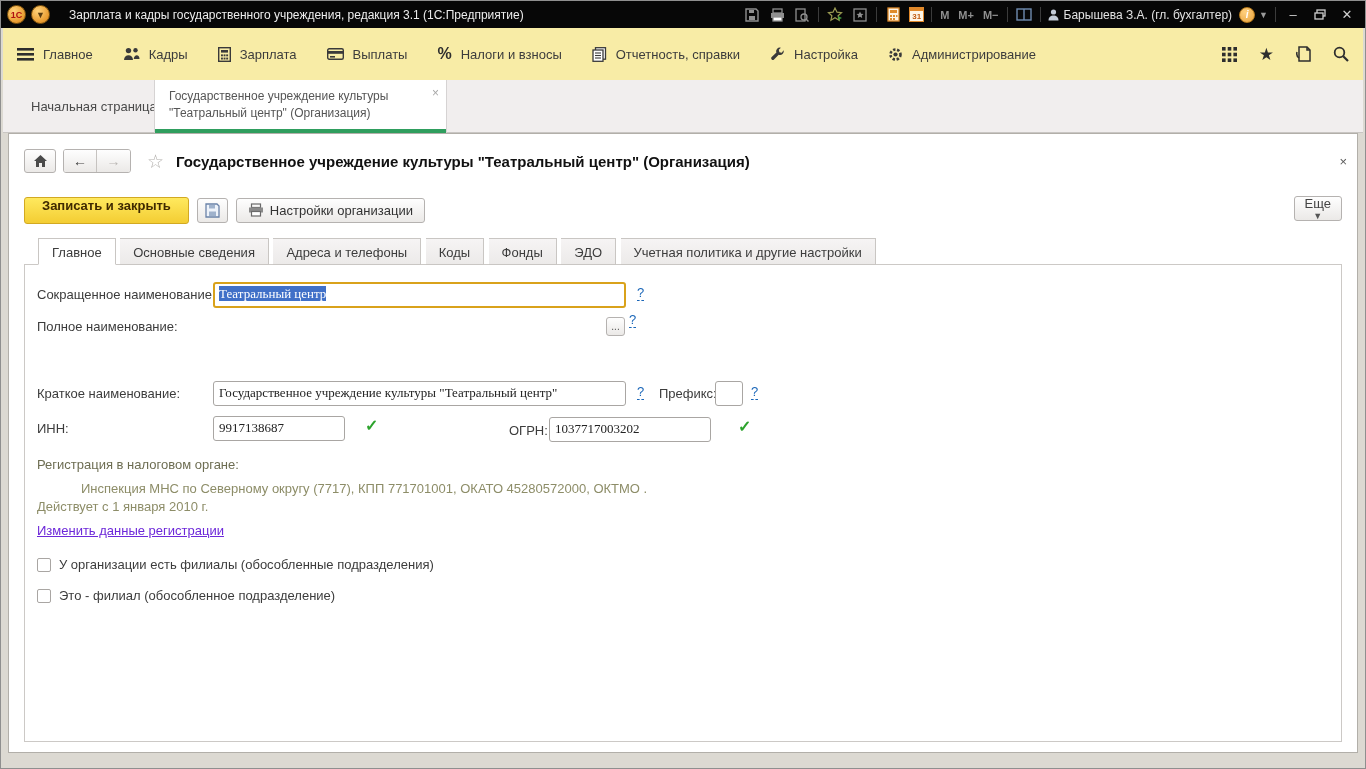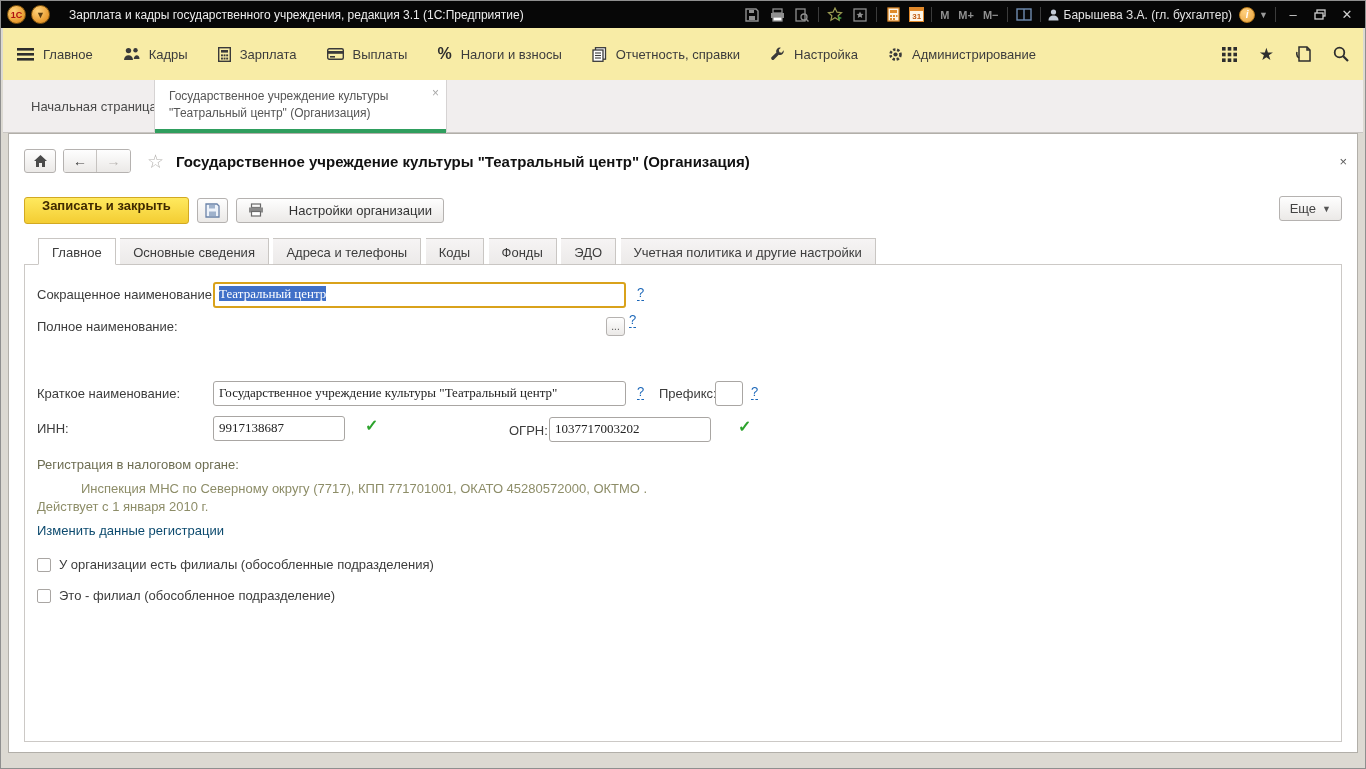--- a/index.html
+++ b/index.html
@@ -47,40 +47,40 @@
   .nav-btn { width:33px; height:22px; display:inline-flex; align-items:center; justify-content:center; background:linear-gradient(#fefefe,#ebe9e7); font-size:14px; cursor:pointer; }
   .nav-back { color:#3e3e3e; border-right:1px solid #c6c3c0; }
   .nav-fwd { color:#b9b6b3; }
   .fav-star { color:#b3b0ad; font-size:19px; margin:0 12px 0 16px; cursor:pointer; }
   .form-title { font-size:15px; font-weight:bold; color:#111; white-space:nowrap; }
   .form-close { position:absolute; right:10px; top:20px; color:#5a5a5a; font-size:13px; cursor:pointer; }
 
   .toolbar { position:absolute; top:62px; left:15px; right:15px; height:28px; display:flex; align-items:center; gap:8px; }
   .btn-save-close { height:27px; padding:0 17px; background:linear-gradient(#ffe95e,#f3cd33); border:1px solid #d2a922; border-radius:3px; font-size:13px; font-weight:bold; color:#3f2a00; cursor:pointer; }
   .btn-floppy { width:31px; height:25px; }
-  .btn-settings { height:25px; padding:0 11px; gap:25px; font-size:13px; color:#333; }
-  .btn-more { position:absolute; right:0; top:0; height:25px; padding:0 10px; gap:6px; font-size:13px; color:#444; }
+  .btn-settings { height:25px; padding:0 11px; gap:6px; font-size:13px; color:#333; }
+  .btn-more { position:absolute; right:0; top:0; height:25px; padding:0 10px; gap:0; font-size:13px; color:#444;flex-direction:column; }
   .more-caret { font-size:9px; color:#555; }
 
   .formtabs { position:absolute; top:104px; left:15px; right:15px; height:27px; z-index:2;padding-left:14px; }
   .ftab { display:inline-block; height:27px; padding:6px 13px 0; font-size:13px; color:#3c3c3c; background:linear-gradient(#f6f4f4,#eceae9); border:1px solid #c9c6c3; border-left:none; cursor:pointer; }
   .ftab:first-child { border-left:1px solid #c9c6c3; }
   .ftab.active { background:#fff; border-bottom:1px solid #fff; }
 
   .panel { position:absolute; top:130px; left:15px; right:15px; bottom:10px; border:1px solid #ccc9c6; background:#fff; }
   .flabel { position:absolute; font-size:13px; color:#3c3c3c; white-space:nowrap; }
   .finput { position:absolute; border:1px solid #a9a6a3; border-radius:3px; background:#fff; font-size:13px; color:#222; padding:3px 5px; white-space:nowrap; overflow:hidden;font-family:Liberation Serif, serif; }
   .finput.focused { border:2px solid #d9a21b; padding:2px 4px; }
   .sel-text { background:#4070c8; color:#fff; }
   .help-link { position:absolute; color:#1a66b8; font-size:13px; border-bottom:1px dashed #1a66b8; cursor:pointer; line-height:1.1; }
   .dots-btn { position:absolute; width:19px; height:19px; font-size:10px; color:#555; }
   .gcheck { position:absolute; color:#2da32d; font-size:16px; font-weight:bold; }
   .olive { color:#8d8d68; }
   .reg-header { color:#6d6d52; }
-  .text-link { position:absolute; color:#0c4a6e; font-size:13px; cursor:pointer; }
+  .text-link { position:absolute; color:#6d28d9; font-size:13px; text-decoration:underline; cursor:pointer; }
   .cbrow { position:absolute; display:flex; align-items:center; gap:8px; cursor:pointer; }
   .cbox { width:14px; height:14px; border:1px solid #a9a6a3; border-radius:2px; background:#fff; }
   .cblabel { font-size:13px; color:#3c3c3c; }
   svg { display:block; }
 </style>
 </head>
 <body>
 
 <div class="screen">
 

